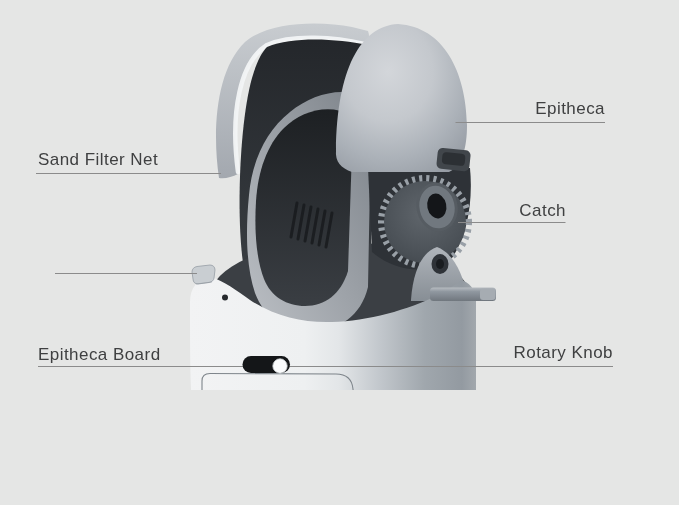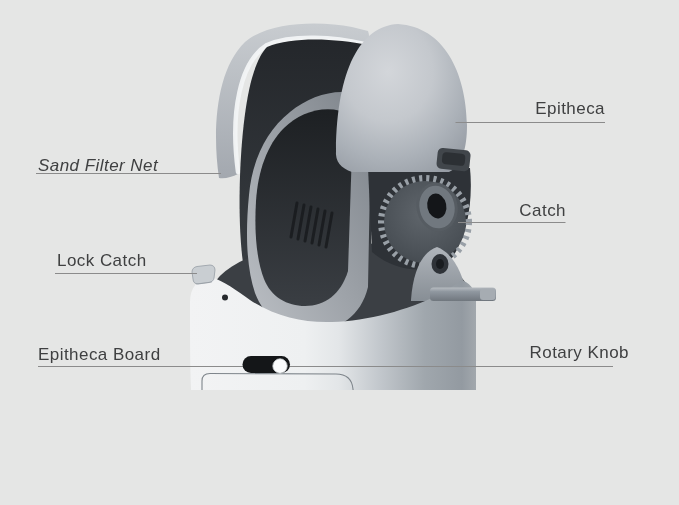--- a/index.html
+++ b/index.html
@@ -152,19 +152,18 @@
       <line class="leader" x1="55" y1="273.5" x2="197" y2="273.5"></line>
       <line class="leader" x1="38" y1="366.5" x2="281" y2="366.5"></line>
       <line class="leader" x1="281" y1="366.5" x2="613" y2="366.5"></line>
     </g>
 
     <rect x="242.5" y="356" width="47.5" height="17" rx="8.5" fill="#141618"></rect>
     <circle cx="280" cy="366" r="7.2" fill="#fbfcfd" stroke="#c7cbce" stroke-width="0.8"></circle>
   </svg>
 
   <div class="callout" style="right:74px;  top:99px;  text-align:right;">Epitheca</div>
-  <div class="callout" style="left:38px;   top:156px;font-style:italic;">Sand Filter Net</div>
+  <div class="callout" style="left:38px;   top:150px;">Sand Filter Net</div>
   <div class="callout" style="right:113px; top:201px; text-align:right;">Catch</div>
-  <div class="callout" style="left:57px;   top:251px;">Lock Catch</div>
   <div class="callout" style="left:38px;   top:345px;">Epitheca Board</div>
-  <div class="callout" style="right:50px;  top:343px; ">Rotary Knob</div>
+  <div class="callout" style="right:66px;  top:343px; ">Rotary Knob</div>
 
 </div>
 
 </body></html>

